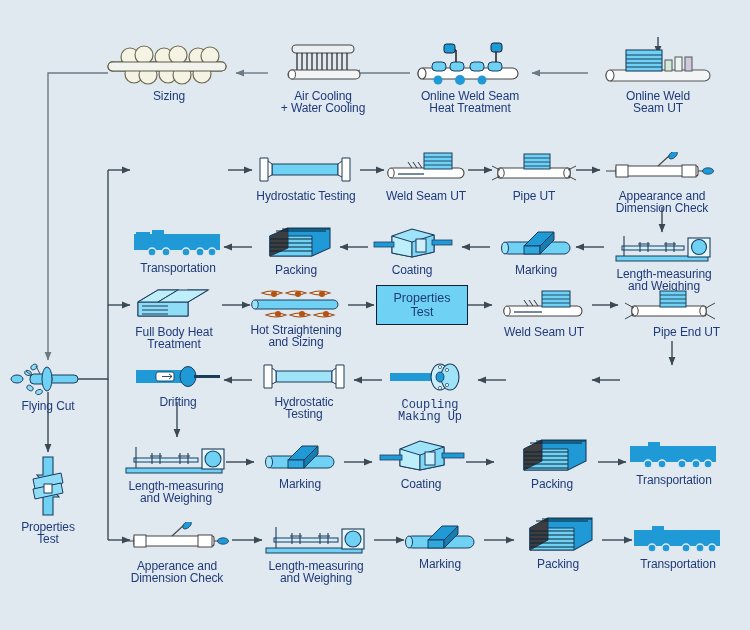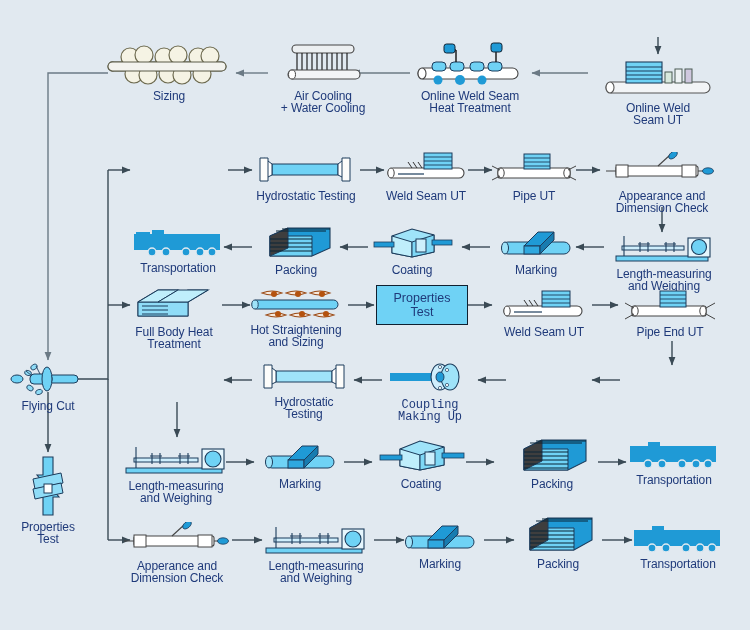--- a/index.html
+++ b/index.html
@@ -92,21 +92,21 @@
       <path d="M466,462 L494,462" marker-end="url(#ah)"></path>
       <path d="M598,462 L626,462" marker-end="url(#ah)"></path>
 
       <path d="M232,540 L262,540" marker-end="url(#ah)"></path>
       <path d="M374,540 L404,540" marker-end="url(#ah)"></path>
       <path d="M484,540 L514,540" marker-end="url(#ah)"></path>
       <path d="M602,540 L632,540" marker-end="url(#ah)"></path>
     </g>
   </svg>
 
-  <div class="node" style="left:598px;top:56px;width:120px;">
+  <div class="node" style="left:598px;top:44px;width:120px;">
     <div class="art">
       <svg width="120" height="42" viewBox="0 0 120 42">
         <rect x="8" y="26" width="104" height="11" rx="5.5" fill="#f2f4f6" stroke="#555" stroke-width="1.1"></rect>
         <ellipse cx="12" cy="31.5" rx="4" ry="5.5" fill="#fff" stroke="#555" stroke-width="1.1"></ellipse>
         <rect x="28" y="6" width="36" height="21" fill="#6fd2f5" stroke="#1c3c5c" stroke-width="1.1"></rect>
         <g stroke="#1c3c5c" stroke-width="1">
             <path d="M28,11 H64 M28,15 H64 M28,19 H64 M28,23 H64"></path>
           </g>
         <rect x="67" y="16" width="7" height="11" fill="#d8e8dd" stroke="#4a5a52" stroke-width="1"></rect>
         <rect x="77" y="13" width="7" height="14" fill="#eef2f4" stroke="#4a5a52" stroke-width="1"></rect>
@@ -420,21 +420,21 @@
           </g>
         <g stroke="#333" stroke-width="1">
             <path d="M28,12 L32,18 M33,12 L37,18 M38,12 L42,18"></path>
           </g>
         <path d="M18,24 H46" stroke="#1c3c5c" stroke-width="1.2"></path>
       </svg>
     </div>
     <div class="cap">Weld Seam UT</div>
   </div>
 
-  <div class="node" style="left:620px;top:288px;width:100px;">
+  <div class="node" style="left:620px;top:288px;width:100px;text-align:right;">
     <div class="art">
       <svg width="100" height="34" viewBox="0 0 100 34">
         <rect x="12" y="18" width="74" height="10" rx="2" fill="#fff" stroke="#444" stroke-width="1.1"></rect>
         <ellipse cx="15" cy="23" rx="3.2" ry="5" fill="#fff" stroke="#444" stroke-width="1"></ellipse>
         <ellipse cx="83" cy="23" rx="3.2" ry="5" fill="#fff" stroke="#444" stroke-width="1"></ellipse>
         <rect x="40" y="3" width="26" height="16" fill="#6fd2f5" stroke="#1c3c5c" stroke-width="1"></rect>
         <g stroke="#1c3c5c" stroke-width="0.9">
             <path d="M40,7 H66 M40,11 H66 M40,15 H66"></path>
           </g>
         <g stroke="#444" stroke-width="1" fill="none">
@@ -473,20 +473,32 @@
         <path d="M20,11 L12,5 L12,26 L20,22 z" fill="#fff" stroke="#1c3c5c" stroke-width="1"></path>
         <path d="M76,11 L84,5 L84,26 L76,22 z" fill="#fff" stroke="#1c3c5c" stroke-width="1"></path>
         <path d="M8,5 L16,5 L16,28 L8,28 z" fill="#fdfdfb" stroke="#1c3c5c" stroke-width="1"></path>
         <path d="M80,5 L88,5 L88,28 L80,28 z" fill="#fdfdfb" stroke="#1c3c5c" stroke-width="1"></path>
       </svg>
     </div>
     <div class="cap">Hydrostatic
 Testing</div>
   </div>
 
+  <div class="node" style="left:130px;top:362px;width:96px;">
+    <div class="art">
+      <svg width="96" height="30" viewBox="0 0 96 30">
+        <rect x="6" y="8" width="52" height="13" fill="#1f9ad6"></rect>
+        <rect x="26" y="10" width="18" height="9" rx="2" fill="#fff" stroke="#1c3c5c" stroke-width="0.9"></rect>
+        <path d="M32,14.5 H42 M39,12 L42,14.5 L39,17" stroke="#1c3c5c" stroke-width="0.9" fill="none"></path>
+        <ellipse cx="58" cy="14.5" rx="8" ry="10" fill="#1f9ad6" stroke="#1c3c5c" stroke-width="1"></ellipse>
+        <rect x="64" y="13" width="26" height="3" fill="#1c3c5c"></rect>
+      </svg>
+    </div>
+    <div class="cap">Drifting</div>
+  </div>
 
   <div class="node" style="left:116px;top:440px;width:120px;">
     <div class="art">
       <svg width="120" height="36" viewBox="0 0 120 36">
         <rect x="10" y="28" width="96" height="5" fill="#6fd2f5" stroke="#1c3c5c" stroke-width="1"></rect>
         <rect x="18" y="18" width="64" height="4" fill="#cfeefc" stroke="#1c3c5c" stroke-width="1"></rect>
         <path d="M20,7 V28 M36,13 V24 M44,13 V24 M64,13 V24 M72,13 V24" stroke="#1c3c5c" stroke-width="1.1"></path>
         <path d="M34,16 H46 M62,16 H74" stroke="#1c3c5c" stroke-width="1"></path>
         <rect x="86" y="9" width="22" height="20" fill="#e6f6fd" stroke="#1c3c5c" stroke-width="1.1"></rect>
         <circle cx="97" cy="19" r="8" fill="#6fd2f5" stroke="#1c3c5c" stroke-width="1.1"></circle>

